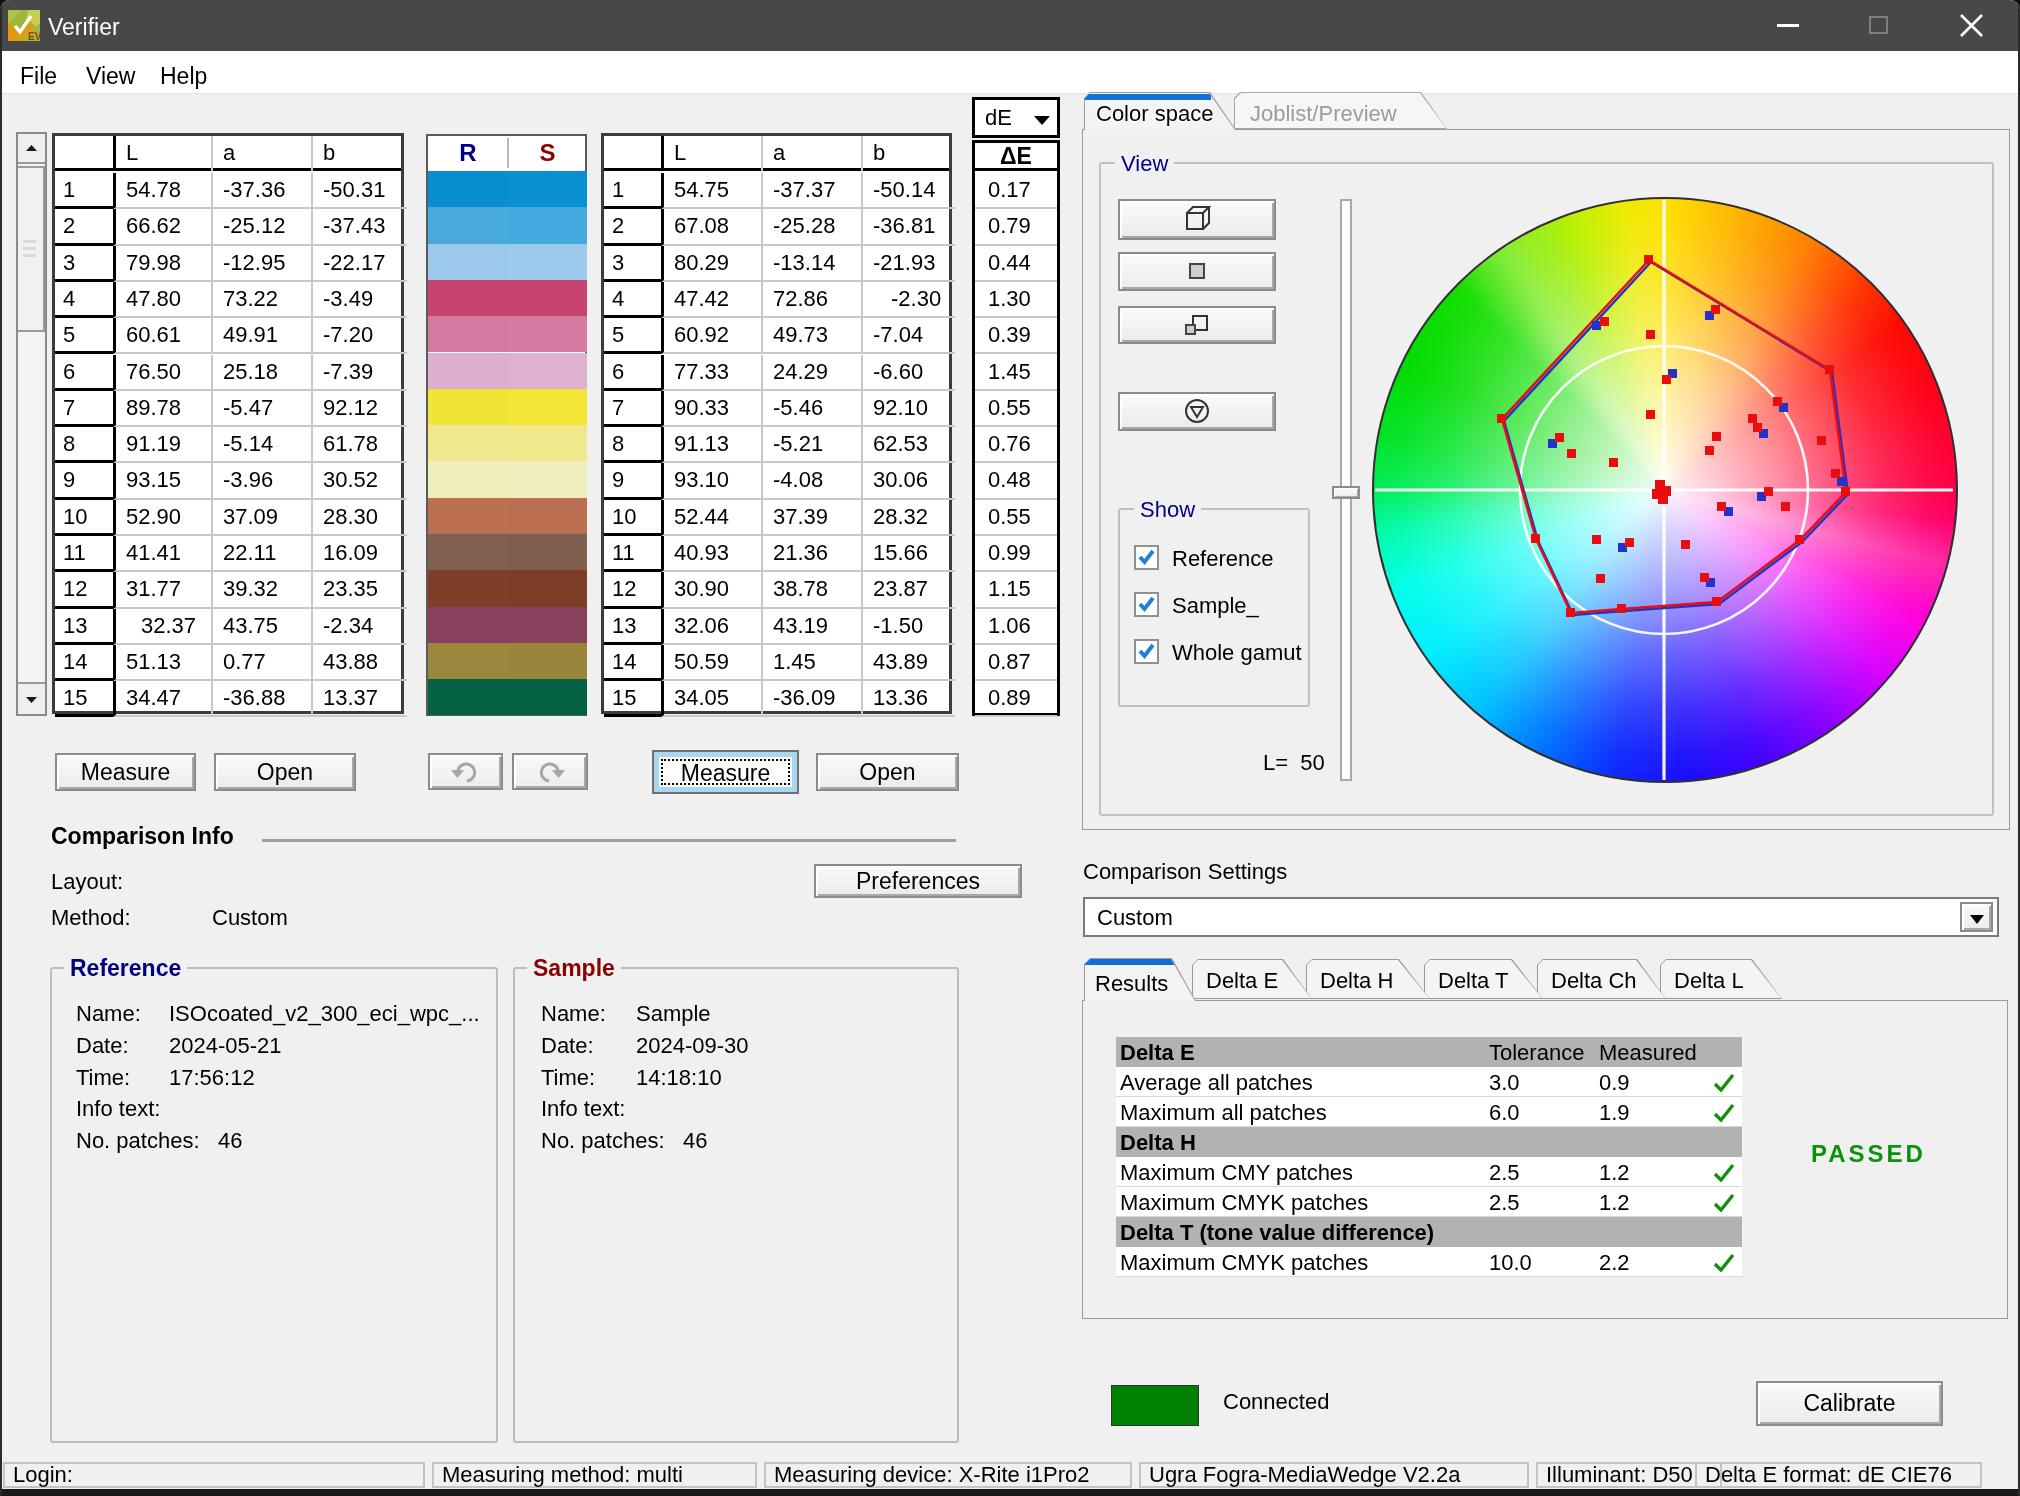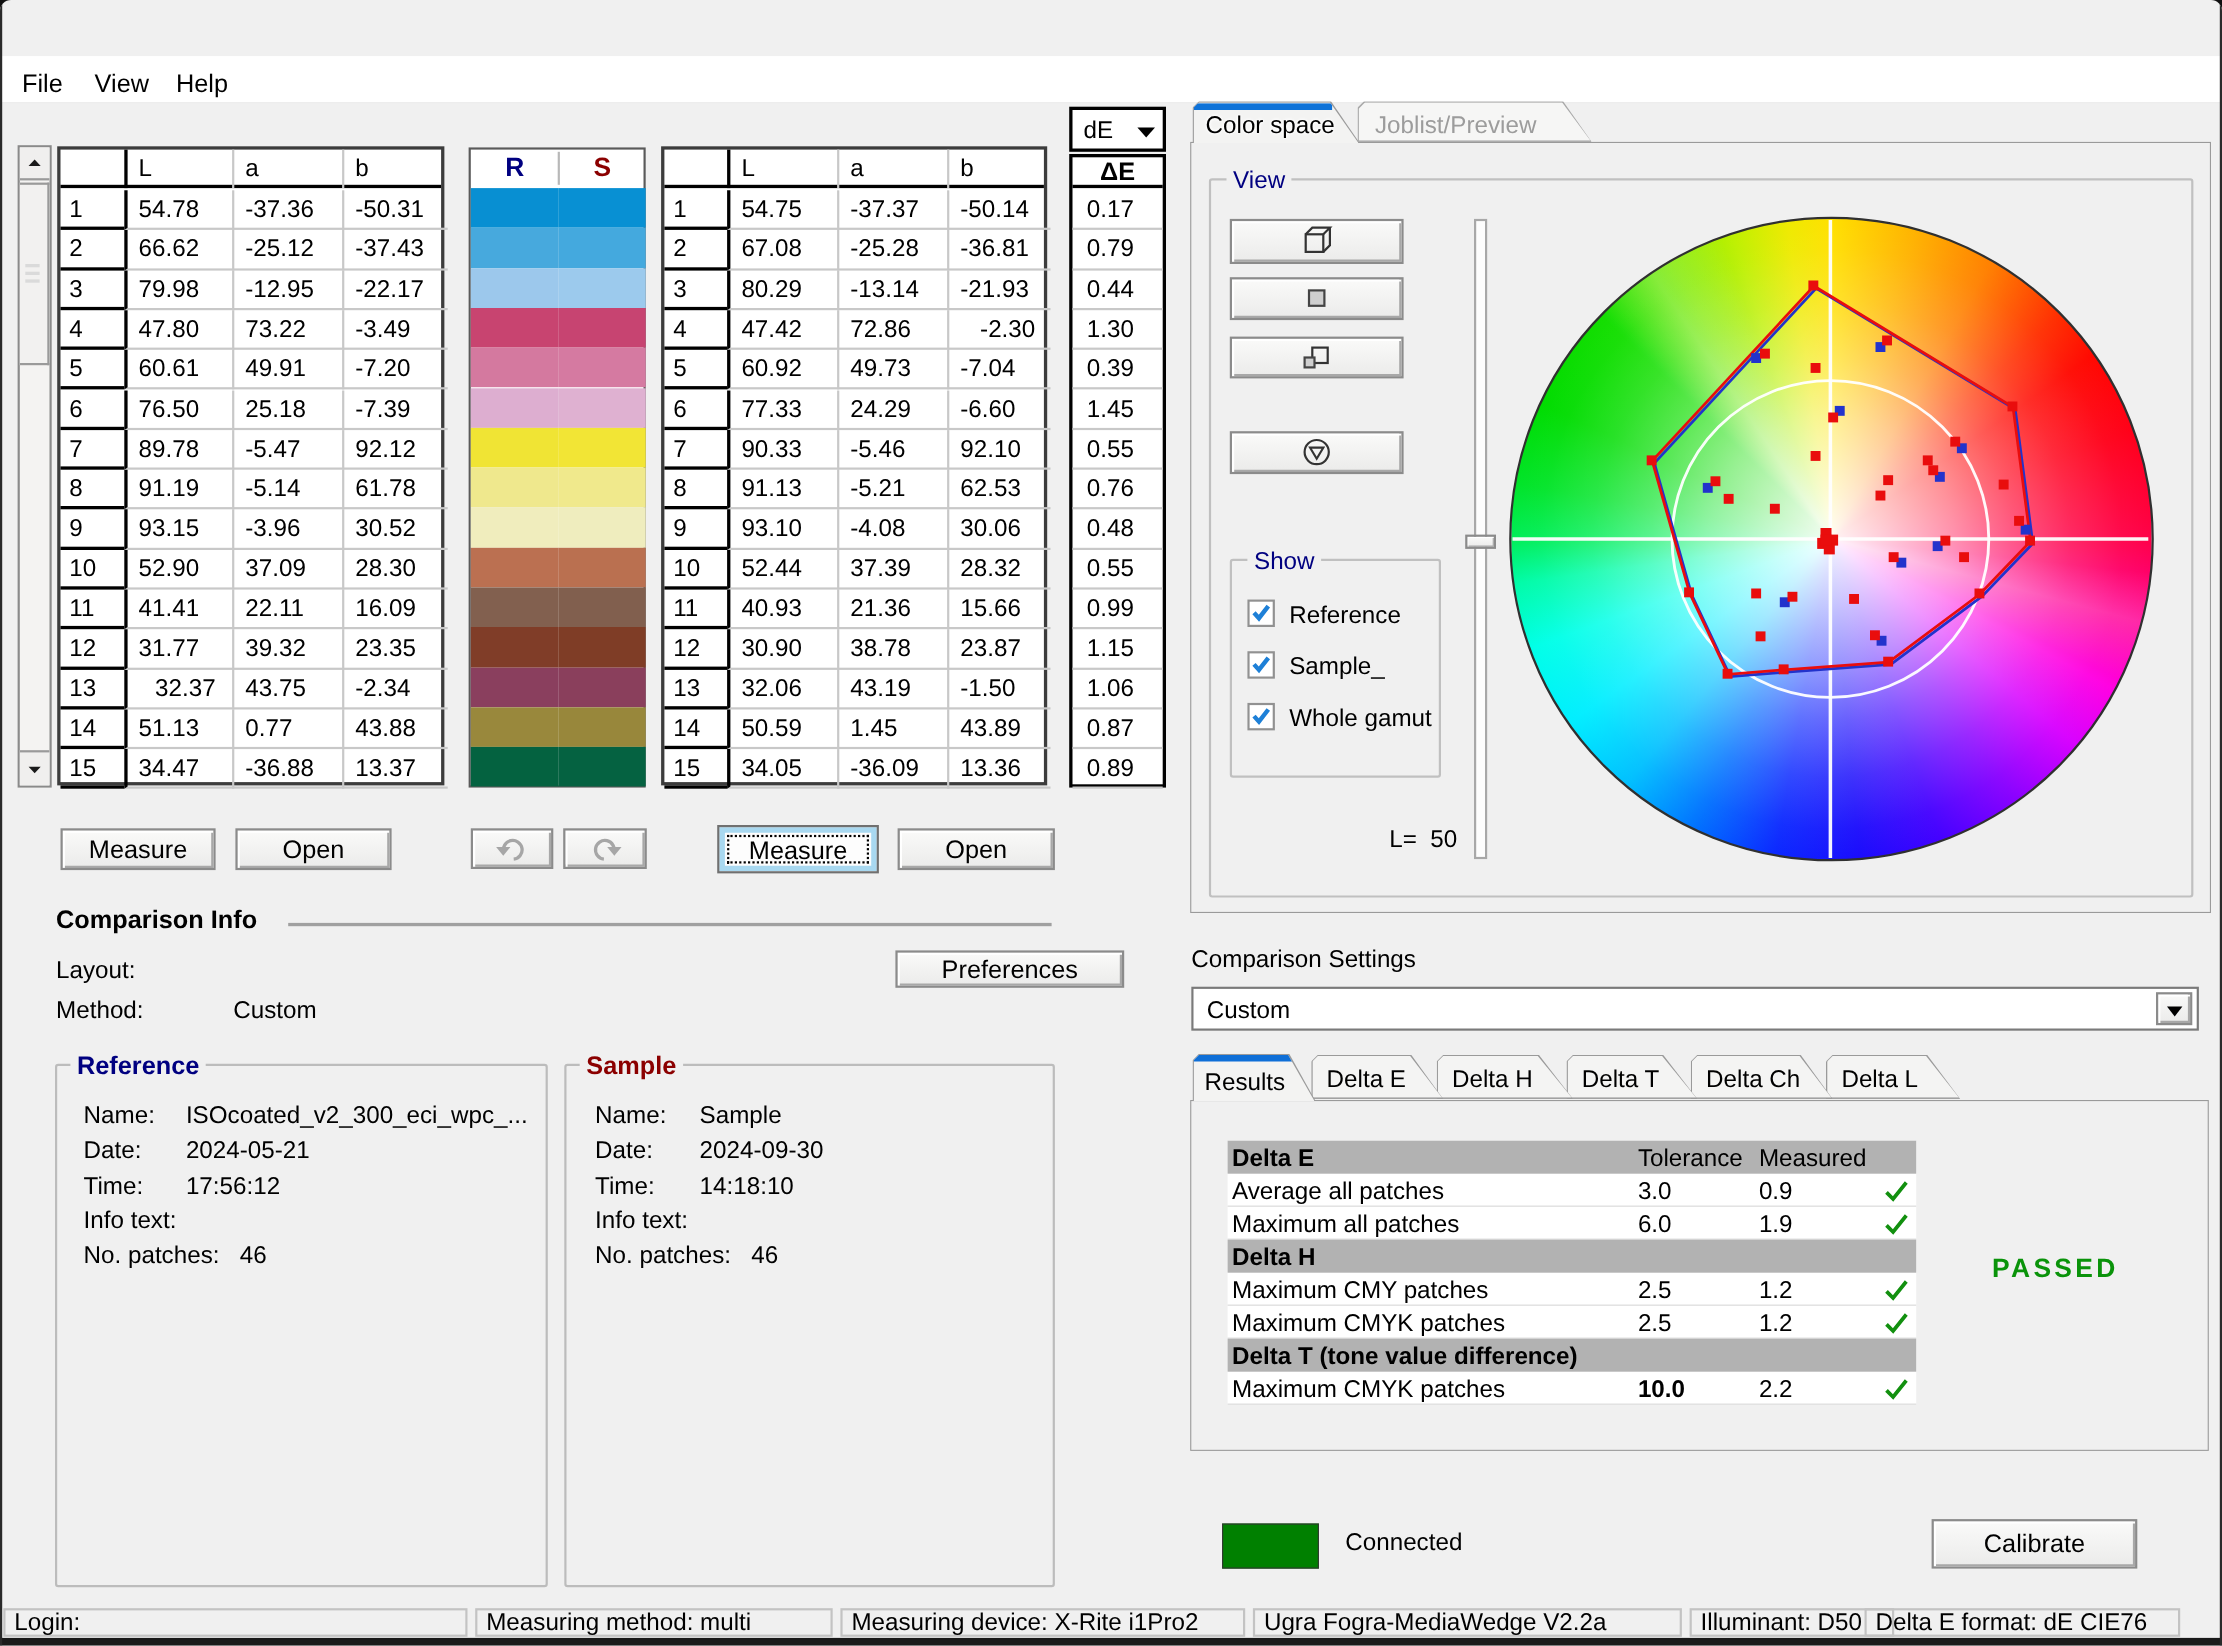--- a/index.html
+++ b/index.html
@@ -16,20 +16,37 @@
 .gbox { position:absolute; border:2px solid #bcbcbc; border-radius:3px; }
 .glabel { position:absolute; background:#f0f0f0; padding:0 6px; font-size:22px; }
 .navy { color:#000080; }
 .tab { position:absolute; }
 .statcell { position:absolute; top:1462px; height:26px; border:2px solid #c3c3c3; }
 .statcell span { position:absolute; left:8px; top:-1px; font-size:22px; line-height:24px; white-space:nowrap; }
 </style></head><body>
 <div id="win">
 <div style="position:absolute;left:0;top:0;width:2px;height:1496px;background:#2a2a2a;z-index:50;"></div>
 <div style="position:absolute;left:2018px;top:0;width:2px;height:1496px;background:#2a2a2a;z-index:50;"></div>
+<div id="titlebar">
+ <svg style="position:absolute;left:8px;top:10px;" width="32" height="31" viewBox="0 0 32 31">
+   <rect width="32" height="31" fill="#9db83c"></rect>
+   <polygon points="14,31 32,13 32,0 20,0" fill="#c8cc50"></polygon>
+   <polygon points="0,10 0,31 16,31" fill="#e8930c"></polygon>
+   <polygon points="2,31 22,11 28,17 14,31" fill="#d8a018"></polygon>
+   <polygon points="0,0 14,0 0,14" fill="#b0c44c"></polygon>
+   <path d="M7 16 L12 22 L23 6" stroke="#ffffff" stroke-width="3.4" fill="none"></path>
+   <text x="20" y="30" font-size="10" fill="#a83808" font-weight="bold" font-family="Liberation Sans">EV</text>
+ </svg>
+ <span style="position:absolute;left:48px;top:14px;color:#ffffff;font-size:23px;">Verifier</span>
+ <div style="position:absolute;left:1777px;top:24px;width:22px;height:3px;background:#fff;"></div>
+ <div style="position:absolute;left:1869px;top:16px;width:19px;height:18px;border:2px solid #7e7e7e;"></div>
+ <svg style="position:absolute;left:1959px;top:13px;" width="25" height="25" viewBox="0 0 25 25">
+        <path d="M2 2 L23 23 M23 2 L2 23" stroke="#fff" stroke-width="2.6"></path>
+      </svg>
+</div>
 <div id="menubar">
  <span style="position:absolute;left:20px;top:12px;font-size:23px;">File</span>
  <span style="position:absolute;left:86px;top:12px;font-size:23px;">View</span>
  <span style="position:absolute;left:160px;top:12px;font-size:23px;">Help</span>
 </div>
 
 <div style="position:absolute;left:16px;top:132px;width:31px;height:584px;background:#f4f3f2;border:2px solid #8a8a8a;">
  <div style="position:absolute;left:0;top:0;width:27px;height:30px;background:#f0efee;border-bottom:2px solid #9a9a9a;"><svg width="27" height="28" viewBox="0 0 27 28">
           <polygon points="13.5,11 19,17 8,17" fill="#1a1a1a"></polygon>
         </svg></div>
@@ -545,21 +562,21 @@
         <span style="position:absolute;left:483px;top:3px;font-size:22px;">1.2</span>
         <svg style="position:absolute;left:596px;top:4px;" width="24" height="24" viewBox="0 0 24 24">
           <path d="M3 13 L9 19 L21 4" stroke="#12900f" stroke-width="3.4" fill="none"></path>
         </svg>
       </div>
       <div style="position:absolute;left:0;top:180px;width:100%;height:30px;background:#b2b2b2;">
         <span style="position:absolute;left:4px;top:3px;font-size:22px;font-weight:bold;">Delta T (tone value difference)</span>
       </div>
       <div style="position:absolute;left:0;top:210px;width:100%;height:30px;border-bottom:1px solid #d8d8d8;">
         <span style="position:absolute;left:4px;top:3px;font-size:22px;">Maximum CMYK patches</span>
-        <span style="position:absolute;left:373px;top:3px;font-size:22px;font-weight:bold;">10.0</span>
+        <span style="position:absolute;left:373px;top:3px;font-size:22px;">10.0</span>
         <span style="position:absolute;left:483px;top:3px;font-size:22px;">2.2</span>
         <svg style="position:absolute;left:596px;top:4px;" width="24" height="24" viewBox="0 0 24 24">
           <path d="M3 13 L9 19 L21 4" stroke="#12900f" stroke-width="3.4" fill="none"></path>
         </svg>
       </div>
     </div>
     <span style="position:absolute;left:1811px;top:1140px;font-size:24px;font-weight:bold;color:#0a930a;letter-spacing:3px;">PASSED</span>
 
 <div style="position:absolute;left:1111px;top:1385px;width:88px;height:41px;background:#008000;border:1px solid #333;"></div>
 <span style="position:absolute;left:1223px;top:1389px;font-size:22px;">Connected</span>

